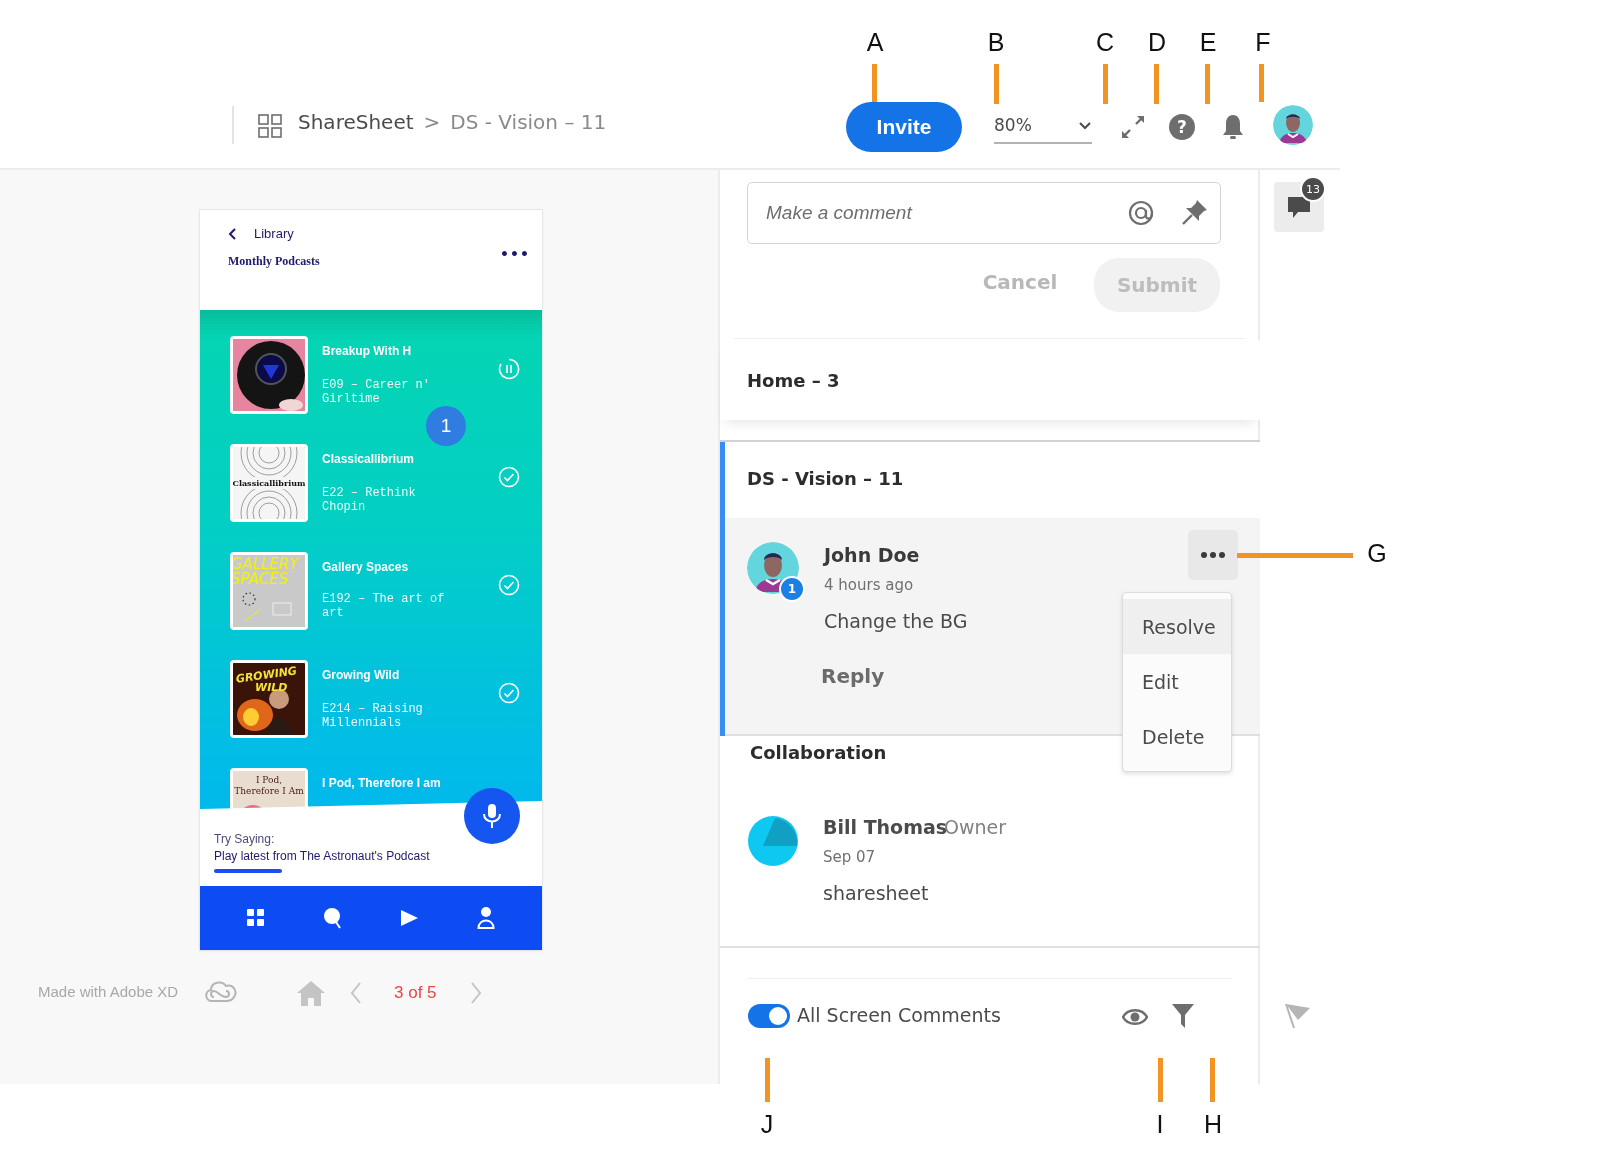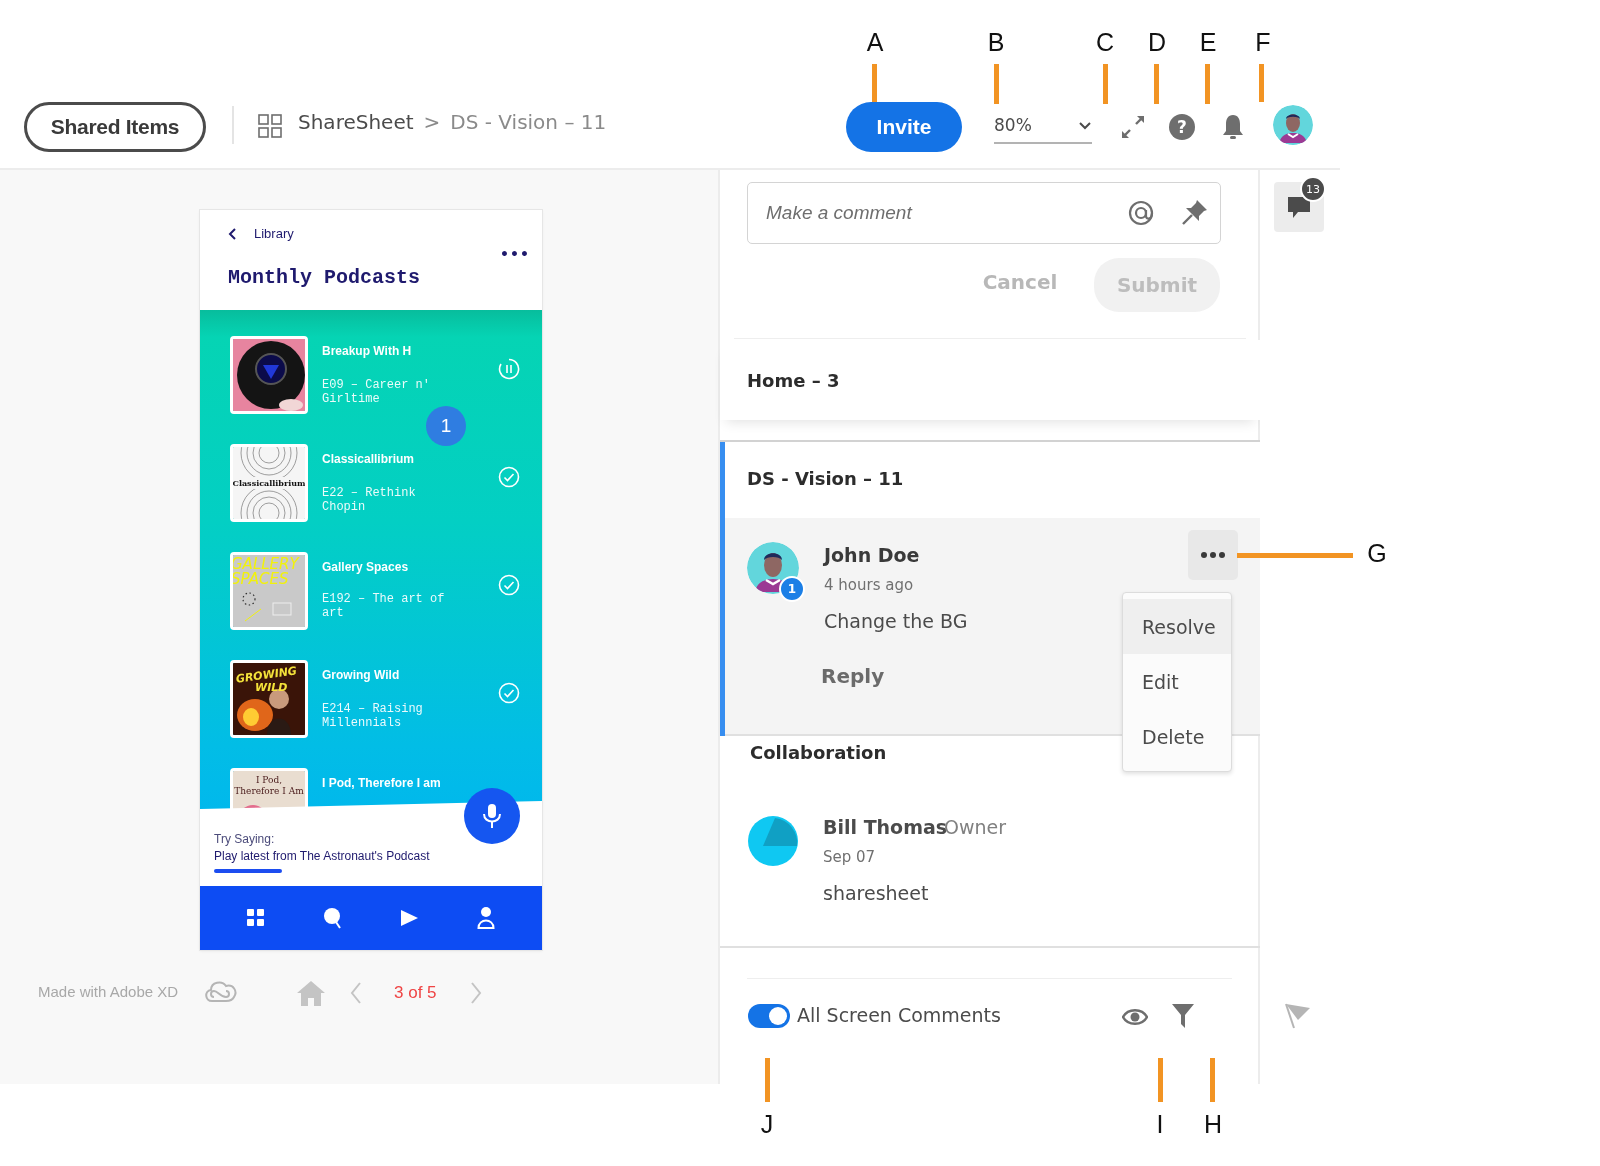--- a/index.html
+++ b/index.html
@@ -27,21 +27,21 @@
   .zoom-select .chev { width: 14px; height: 14px; }
   .top-icon { position: absolute; top: 32px; width: 30px; height: 30px; display: flex; align-items: center; justify-content: center; cursor: pointer; }
   .avatar-top { position: absolute; left: 1273px; top: 25px; width: 40px; height: 40px; border-radius: 50%; overflow: hidden; cursor: pointer; }
 
   
   .canvas { position: absolute; left: 0; top: 170px; width: 720px; height: 914px; background: #f8f8f8; border-right: 2px solid #ececec; }
 
   .phone { position: absolute; left: 200px; top: 40px; width: 342px; height: 740px; background: #fff; box-shadow: 0 0 0 1px #e6e6e6, 0 1px 3px rgba(0,0,0,0.08); overflow: hidden; }
   .phone-header { position: absolute; left: 0; top: 0; width: 342px; height: 100px; background: #fff; z-index: 3; }
   .back-link { position: absolute; left: 28px; top: 16px; font-size: 13px; color: #1f1a6e; display: flex; align-items: center; gap: 18px; cursor: pointer; font-family: "Liberation Sans", sans-serif; }
-  .phone-title { position: absolute; left: 28px; top: 44px; font-size: 20px; font-weight: bold; color: #1f1a6e; font-family: Liberation Mono, monospace; margin-top: 12px; }
+  .phone-title { position: absolute; left: 28px; top: 44px; font-size: 12px; font-weight: bold; color: #1f1a6e; font-family: Liberation Serif, serif; }
   .phone-kebab { position: absolute; left: 300px; top: 36px; font-size: 14px; color: #1f1a6e; font-weight: bold; letter-spacing: 1px; cursor: pointer; }
   .phone-wedge { position: absolute; left: 0; top: 60px; width: 342px; height: 70px; z-index: 2; }
 
   .phone-list { position: absolute; left: 0; top: 60px; width: 342px; height: 560px; background: linear-gradient(180deg, #0b9b7a 0%, #05d4b4 12%, #03cfc4 45%, #02bde6 85%, #00b7ee 100%); }
   .pod-item { position: absolute; left: 30px; width: 300px; height: 80px; cursor: pointer; }
   .pod-art { position: absolute; left: 0; top: 0; width: 78px; height: 78px; border: 3px solid #fff; border-radius: 4px; overflow: hidden; }
   .pod-title { position: absolute; left: 92px; top: 8px; font-size: 12px; font-weight: bold; color: #fff; font-family: "Liberation Sans", sans-serif; white-space: nowrap; }
   .pod-sub { position: absolute; left: 92px; top: 42px; font-size: 12px; color: rgba(255,255,255,0.92); font-family: Liberation Mono, monospace; width: 110px; line-height: 14px; }
   .pod-status { position: absolute; left: 268px; top: 22px; width: 22px; height: 22px; }
   .comment-pin { position: absolute; left: 226px; top: 136px; width: 40px; height: 40px; border-radius: 50%; background: #2f7de1; color: #fff; font-size: 19px; display: flex; align-items: center; justify-content: center; z-index: 4; cursor: pointer; font-family: "Liberation Sans", sans-serif; }
@@ -135,21 +135,20 @@
 <div>
   <div class="callout-letter" style="left:1193px;top:28px;">E</div>
   <div class="callout-vline" style="left:1205px;top:64px;height:40px;"></div>
 </div>
 <div>
   <div class="callout-letter" style="left:1248px;top:28px;">F</div>
   <div class="callout-vline" style="left:1259px;top:64px;height:38px;"></div>
 </div>
 
 <header class="topbar">
-  <button class="shared-items-btn">Shared Items</button>
   <div class="topbar-divider"></div>
   <svg class="grid-icon" viewBox="0 0 24 24">
     <rect x="1" y="1" width="9" height="9" fill="none" stroke="#6e6e6e" stroke-width="1.6"></rect>
     <rect x="14" y="1" width="9" height="9" fill="none" stroke="#6e6e6e" stroke-width="1.6"></rect>
     <rect x="1" y="14" width="9" height="9" fill="none" stroke="#6e6e6e" stroke-width="1.6"></rect>
     <rect x="14" y="14" width="9" height="9" fill="none" stroke="#6e6e6e" stroke-width="1.6"></rect>
   </svg>
   <nav class="breadcrumb">
     <span>ShareSheet</span>
     <span class="sep">&gt;</span>

